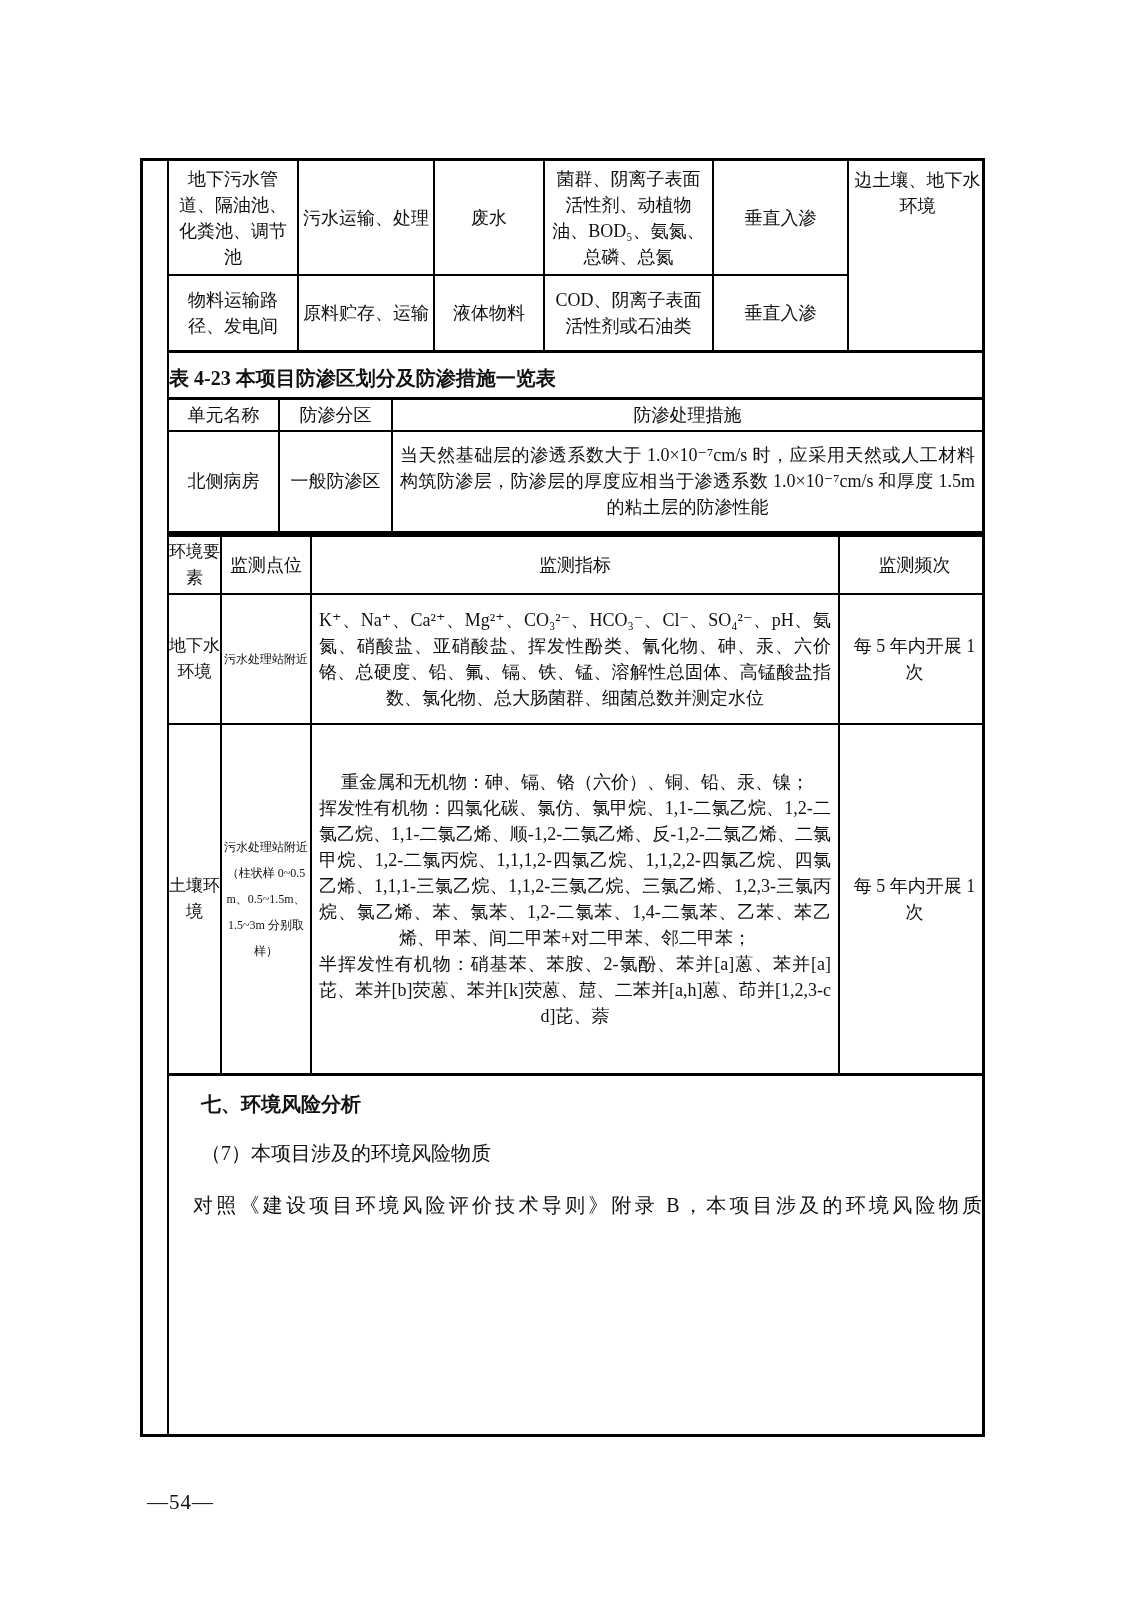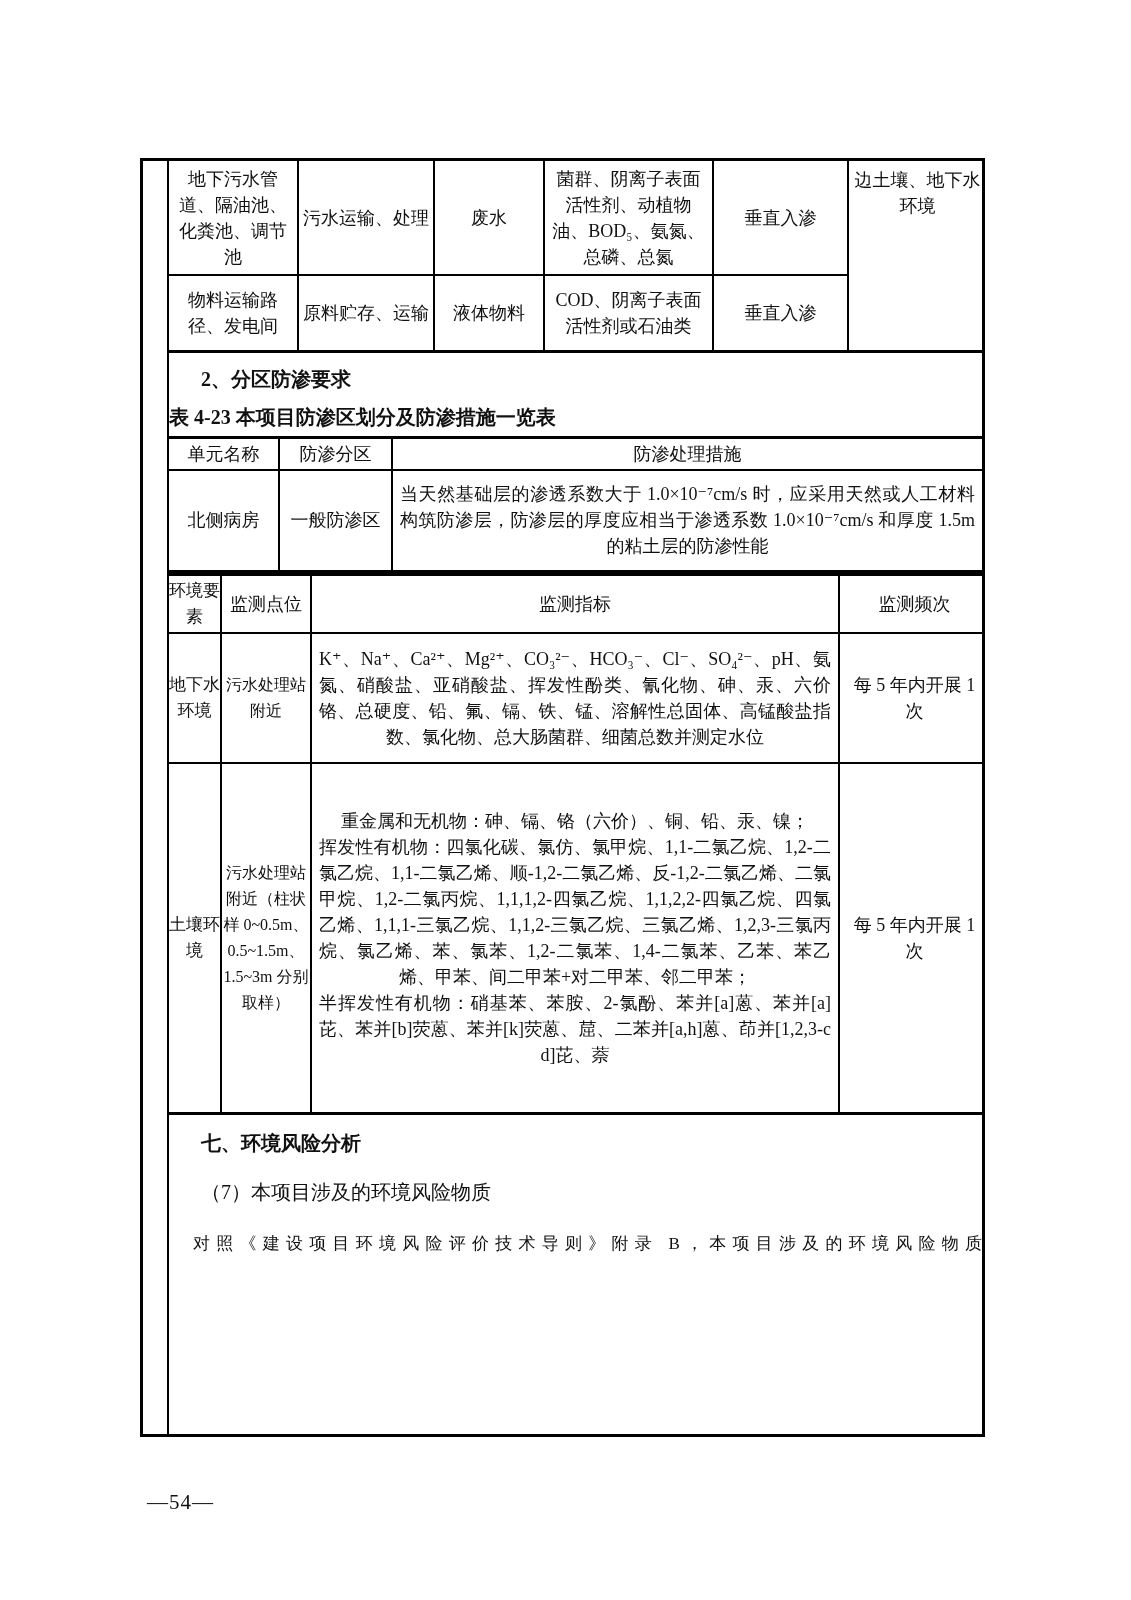--- a/index.html
+++ b/index.html
@@ -29,31 +29,31 @@
   .t23, .t24 { border-top:3px solid #000; border-bottom:3px solid #000; }
   .t23 tr.hdr { height:28px; }
   .t23 tr.body { height:102px; }
   .t24 tr.hdr { height:42px; }
   .t24 tr.row1 { height:130px; }
   .t24 tr.row2 { height:350px; }
 
   .cell-just { text-align:justify; text-align-last:center; padding:2px 7px; }
   .cell-just p { margin:0 0 0 0; text-align:justify; text-align-last:center; }
   .col-elem { font-size:17px; padding:2px 0; }
-  .col-point { font-size:16px; padding:10px 1px; }
+  .col-point { font-size:12px; padding:10px 1px; }
 
   
   .sec { flex:none; }
   .h-bold { margin:13px 0 0 32px; font-weight:bold; font-size:20px; line-height:26px; }
   .para   { margin:16px 0 0 38px; font-size:20px; line-height:28px; }
   .ttitle { margin:11px 0 5px 0; font-weight:bold; font-size:20px; line-height:28px; }
 
   .sec7 .h-bold { margin-top:15px; }
   .item { margin:22px 0 0 32px; font-size:20px; line-height:28px; }
-  .wide-para { margin:24px 0 0 24px; font-size:17px; line-height:28px;
+  .wide-para { margin:24px 0 0 24px; font-size:20px; line-height:28px;
                text-align:justify; text-align-last:justify; }
 
   .pageno { position:absolute; left:147px; top:1490px; font-size:21px; letter-spacing:1px; }
 </style>
 </head>
 <body>
 
 <div class="page">
   <div class="frame">
     <div class="strip"></div>
@@ -81,21 +81,20 @@
           <td>物料运输路径、发电间</td>
           <td>原料贮存、运输</td>
           <td>液体物料</td>
           <td>COD、阴离子表面活性剂或石油类</td>
           <td>垂直入渗</td>
         </tr>
       </tbody>
         </table>
 
       <div class="sec">
-        <div class="h-bold">2、分区防渗要求</div>
         <div class="ttitle">表 4-23 本项目防渗区划分及防渗措施一览表</div>
       </div>
 
       <table class="t23">
         <colgroup>
             <col style="width:110px">
             <col style="width:113px">
             <col style="width:590px">
           </colgroup>
         <tbody>

